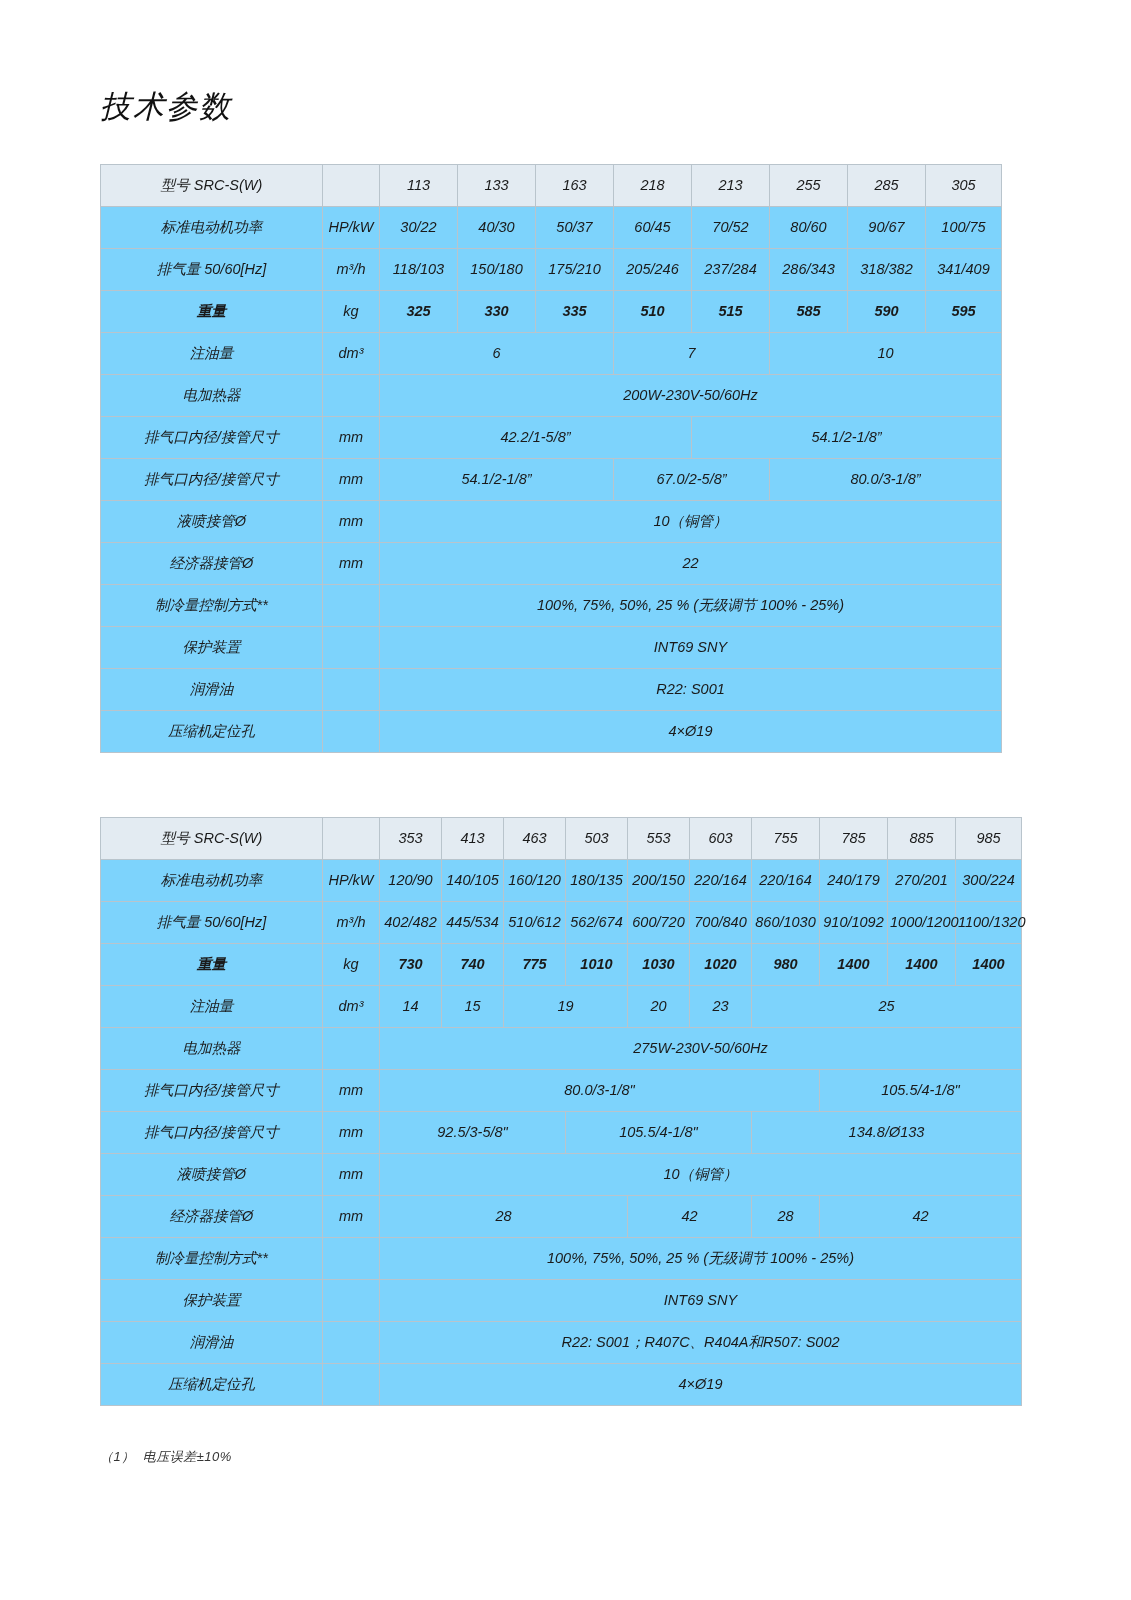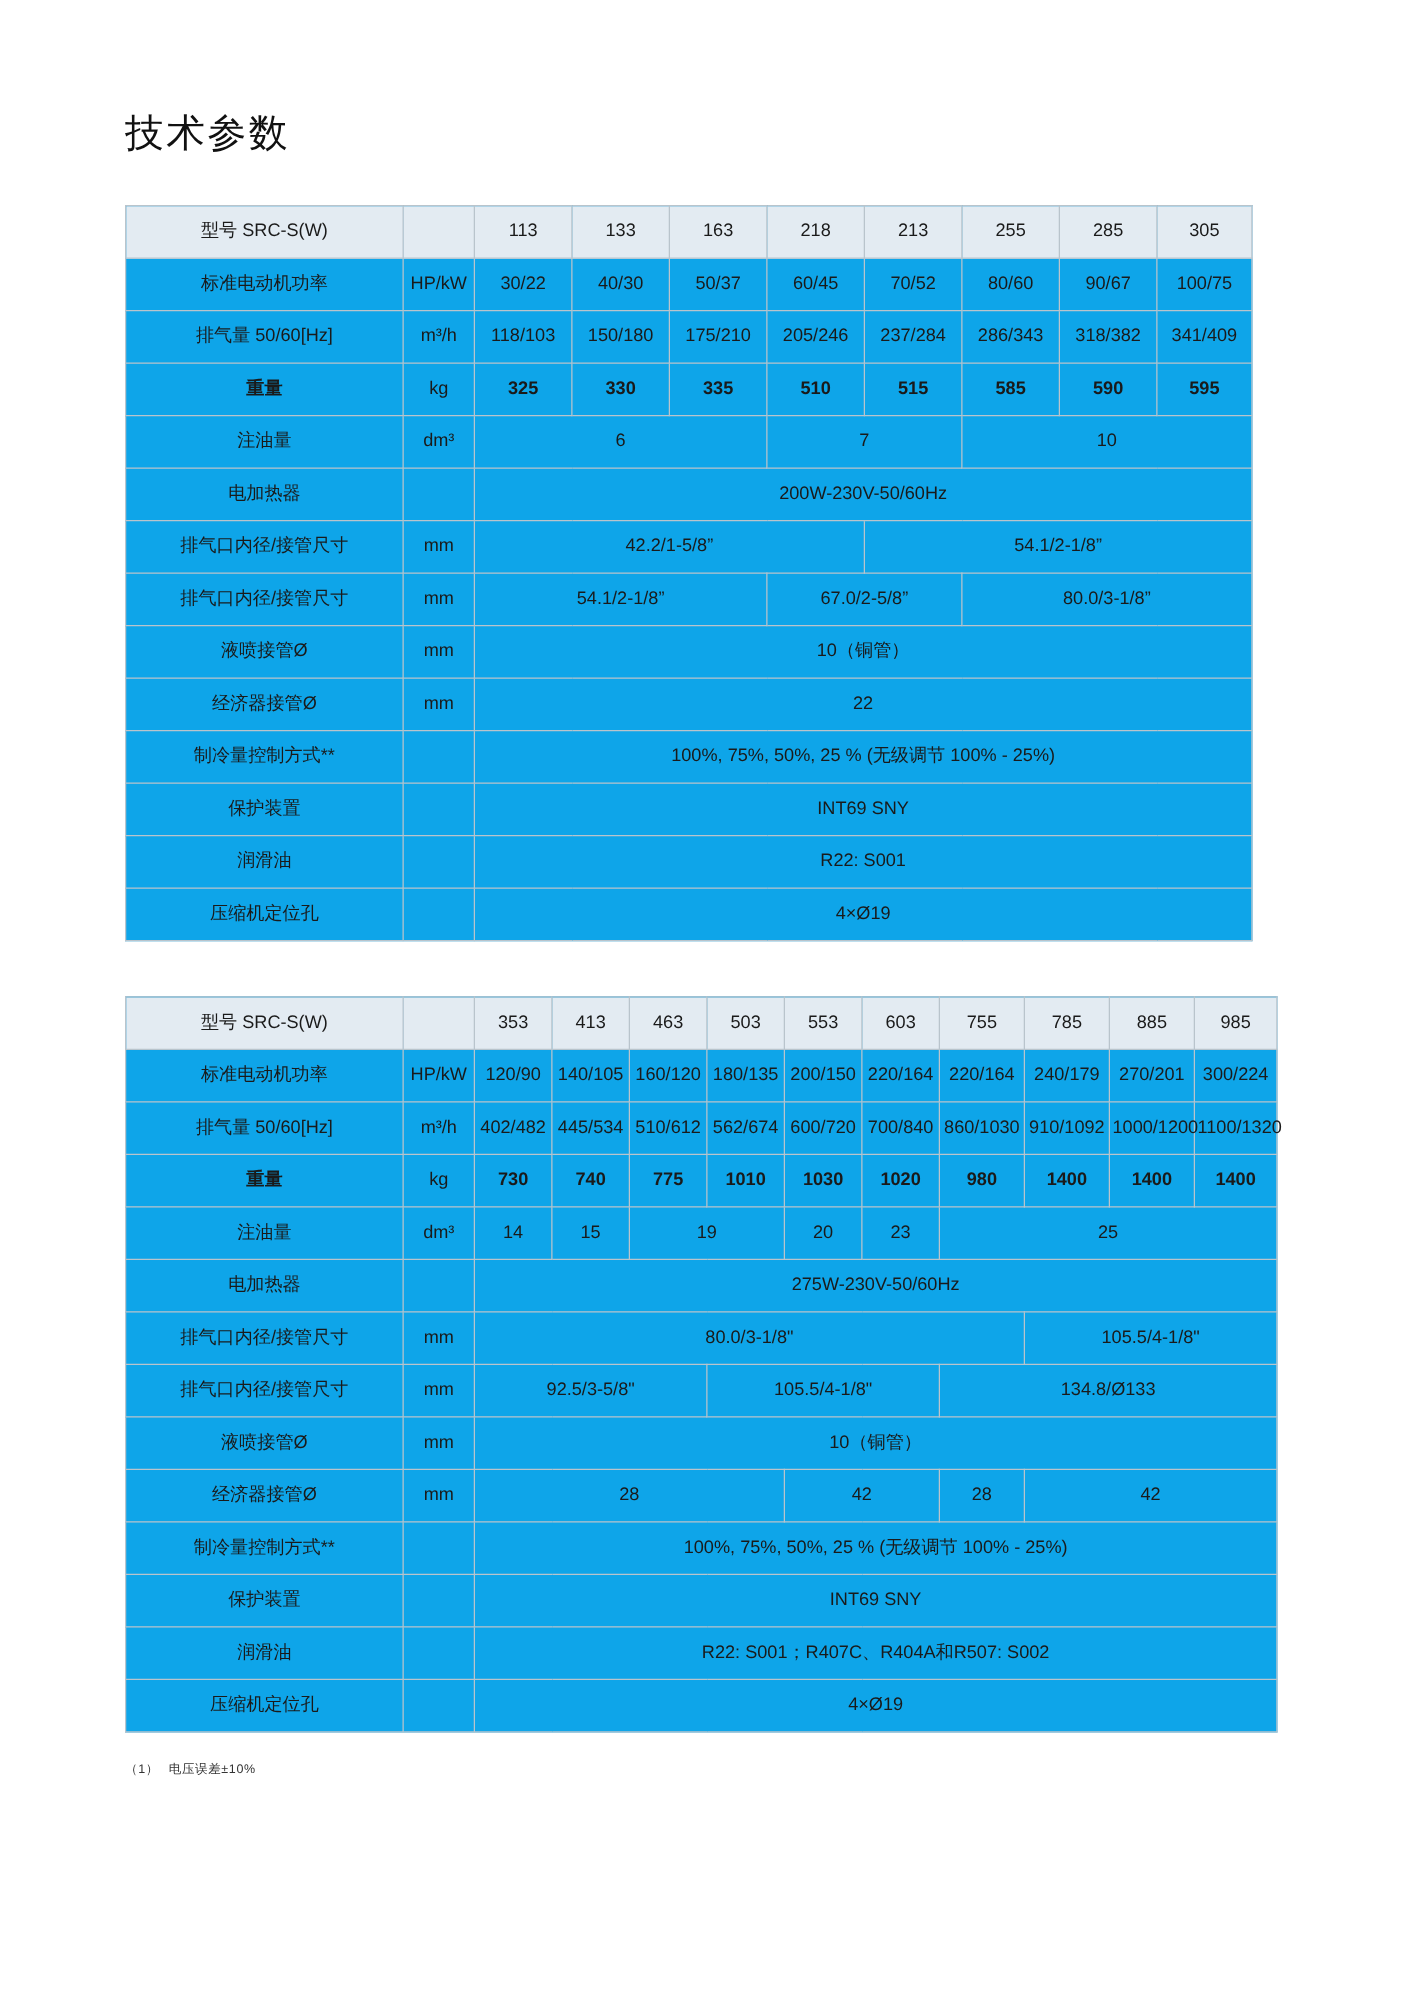--- a/index.html
+++ b/index.html
@@ -13,34 +13,35 @@
     font-family: "Liberation Sans", "DejaVu Sans", sans-serif;
     color: #1a1a1a;
     -webkit-font-smoothing: antialiased;
   }
   .page {
     position: relative;
     width: 1131px;
     min-height: 1600px;
     box-sizing: border-box;
     padding: 86px 100px 0 100px;
+    font-style: italic;
   }
   .page-title {
     font-size: 31px;
     font-weight: 400;
     letter-spacing: 2px;
     color: #111111;
     margin: 0 0 36px 0;
   }
   table.spec {
     border-collapse: collapse;
     width: 901px;
     table-layout: fixed;
-    margin-bottom: 44px;
-    background: #0ea5e9;
+    margin-bottom: 64px;
+    background: #7dd3fc;
   }
   table.spec td {
     border: 1px solid #b9c4cc;
     font-size: 14.5px;
     text-align: center;
     vertical-align: middle;
     padding: 0 2px;
     height: 41px;
     line-height: 1.25;
     color: #1a1a1a;
@@ -60,21 +61,21 @@
   td.small {
     font-size: 13px;
   }
   td.xsmall {
     font-size: 12.5px;
   }
   td.bold {
     font-weight: bold;
   }
   .footnote {
-    font-size: 10px;
+    font-size: 13px;
     color: #333333;
     margin-top: -22px;
     letter-spacing: 0.5px;
   }
   .footnote .num {
     margin-right: 8px;
   }
 </style>
 </head>
 <body>

